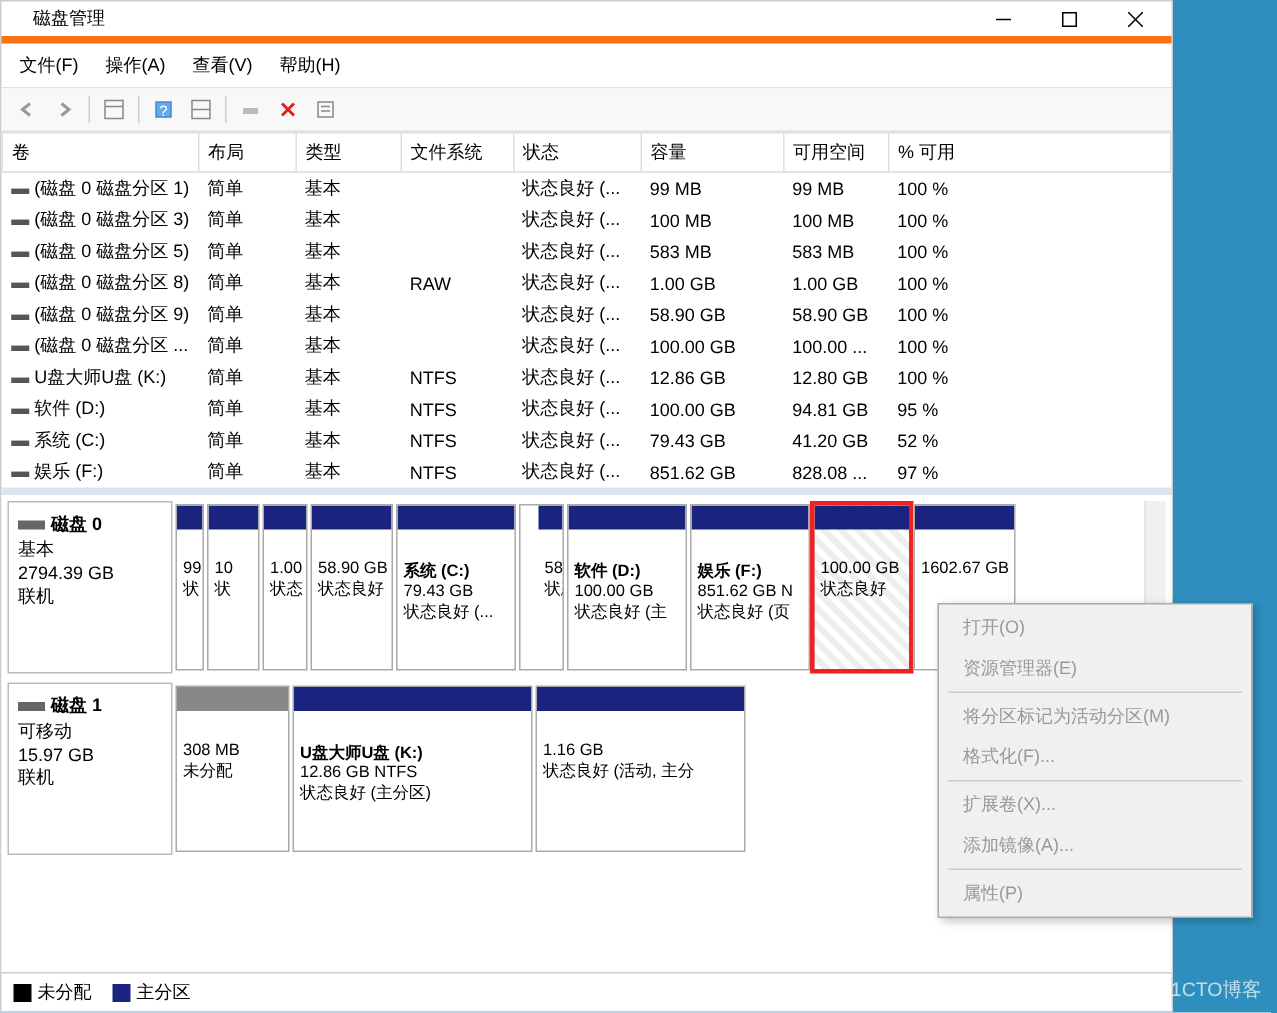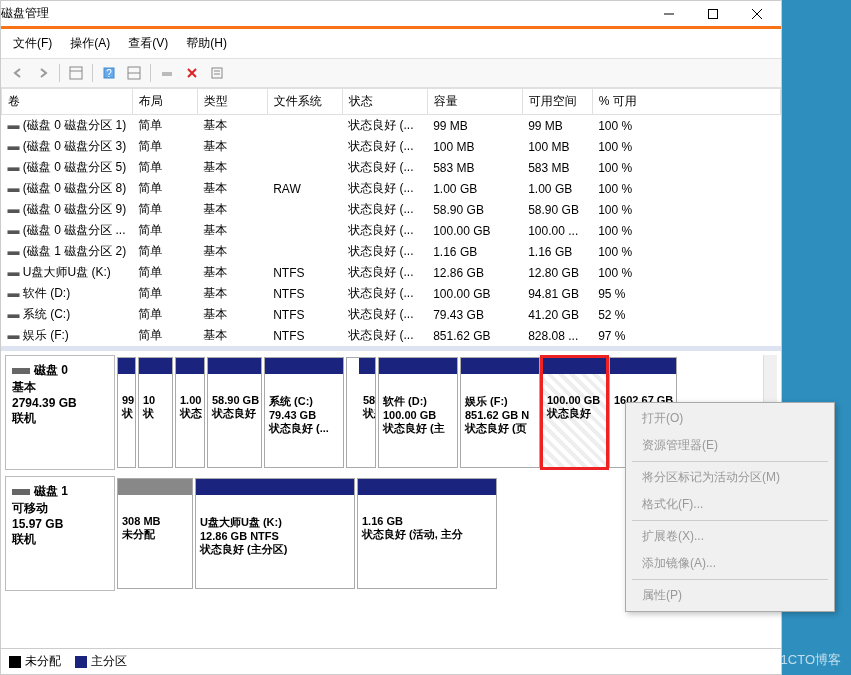--- a/index.html
+++ b/index.html
@@ -16,22 +16,22 @@
       width: 782px;
       height: 675px;
       border: 1px solid #ccc;
       display: flex;
       flex-direction: column;
     }
     .titlebar {
       display: flex;
       align-items: center;
       height: 28px;
-      padding: 0 2px 0 0;
-      border-bottom: 3px solid #f97316;
+      padding: 0 2px 0 21px;
+      border-bottom: 5px solid #f97316;
       justify-content: center;
     }
     .titlebar .title { flex: 1; }
     .titlebar-btn {
       width: 44px;
       height: 28px;
       display: flex;
       align-items: center;
       justify-content: center;
       cursor: default;
@@ -85,21 +85,20 @@
     .disk-panel {
       flex: 1;
       overflow: auto;
       padding: 4px;
       background: #fff;
     }
     .disk-row {
       display: flex;
       margin-bottom: 6px;
       min-height: 115px;
-      font-weight: bold;
     }
     .disk-label {
       width: 110px;
       padding: 6px;
       border: 1px solid #bbb;
     }
     .disk-label .disk-icon {
       display: inline-block;
       width: 18px; height: 6px;
       background: #666;
@@ -334,30 +333,20 @@
             <td class="vol-icon">(磁盘 0 磁盘分区 ...</td>
             <td>简单</td>
             <td>基本</td>
             <td></td>
             <td>状态良好 (...</td>
             <td>100.00 GB</td>
             <td>100.00 ...</td>
             <td>100 %</td>
           </tr>
           <tr>
-            <td class="vol-icon">(磁盘 1 磁盘分区 2)</td>
-            <td>简单</td>
-            <td>基本</td>
-            <td></td>
-            <td>状态良好 (...</td>
-            <td>1.16 GB</td>
-            <td>1.16 GB</td>
-            <td>100 %</td>
-          </tr>
-          <tr>
             <td class="vol-icon">U盘大师U盘 (K:)</td>
             <td>简单</td>
             <td>基本</td>
             <td>NTFS</td>
             <td>状态良好 (...</td>
             <td>12.86 GB</td>
             <td>12.80 GB</td>
             <td>100 %</td>
           </tr>
           <tr>

